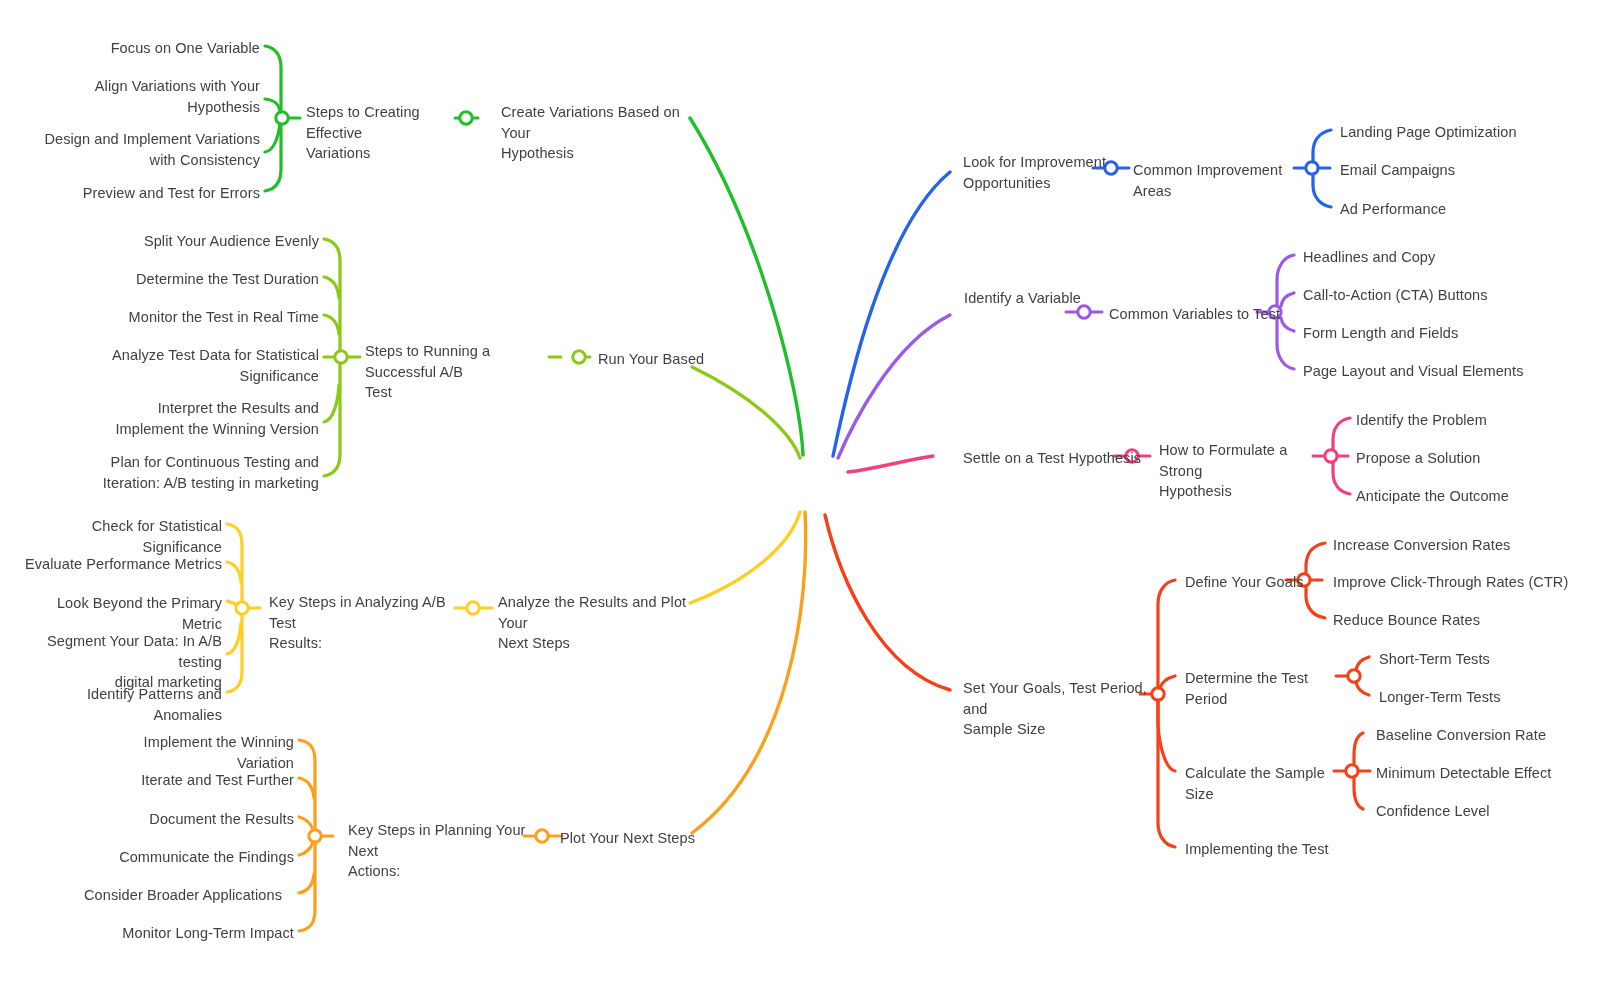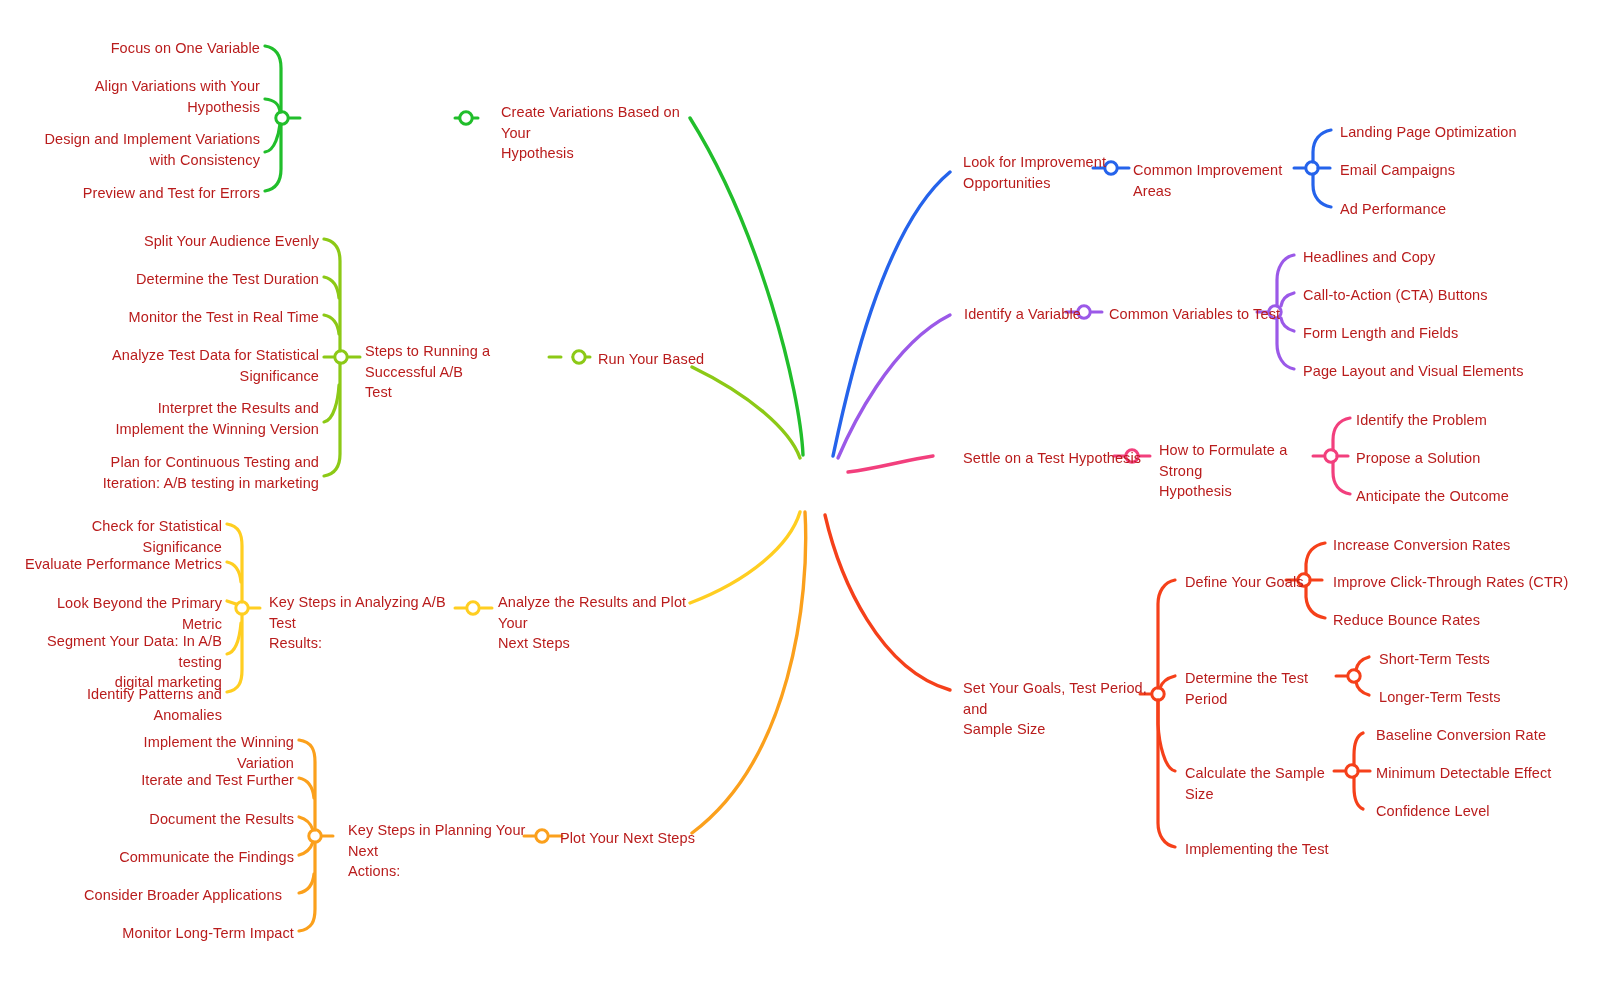--- a/index.html
+++ b/index.html
@@ -19,21 +19,21 @@
   }
   #wires {
     position: absolute;
     inset: 0;
     width: 1600px;
     height: 1000px;
     pointer-events: none;
   }
   .node {
     position: absolute;
-    color: #b91c1c;
+    color: #404040;
     font-size: 14.5px;
     line-height: 1.42;
     letter-spacing: 0.1px;
     white-space: pre-line;
   }
   .node.right-align {
     text-align: right;
   }
   .node.left-align {
     text-align: left;
@@ -179,20 +179,22 @@
       <circle cx="1352" cy="771" r="6.2" fill="#ffffff" stroke="#F5401A" stroke-width="3"></circle>
       <path d="M 1358,771 L 1370,771" fill="none" stroke="#F5401A" stroke-width="3.2" stroke-linecap="round"></path>
       <path d="M 1363,733 C 1356,736 1354,744 1354,755 L 1354,765" fill="none" stroke="#F5401A" stroke-width="3.2" stroke-linecap="round"></path>
       <path d="M 1363,809 C 1356,806 1354,798 1354,787 L 1354,777" fill="none" stroke="#F5401A" stroke-width="3.2" stroke-linecap="round"></path>
     </g>
   </svg>
 
 
   <div class="node left-align" style="left:501px; top:102px; width:185px;">Create Variations Based on Your
 Hypothesis</div>
+  <div class="node left-align" style="left:306px; top:102px; width:160px;">Steps to Creating Effective
+Variations</div>
   <div class="node right-align" style="left:55px; top:38px; width:205px;">Focus on One Variable</div>
   <div class="node right-align" style="left:55px; top:76px; width:205px;">Align Variations with Your
 Hypothesis</div>
   <div class="node right-align" style="left:40px; top:129px; width:220px;">Design and Implement Variations
 with Consistency</div>
   <div class="node right-align" style="left:55px; top:183px; width:205px;">Preview and Test for Errors</div>
 
   <div class="node left-align" style="left:598px; top:349px; width:160px;">Run Your Based</div>
   <div class="node left-align" style="left:365px; top:341px; width:190px;">Steps to Running a Successful A/B
 Test</div>
@@ -227,21 +229,21 @@
   <div class="node right-align" style="left:82px; top:885px; width:200px;">Consider Broader Applications</div>
   <div class="node right-align" style="left:94px; top:923px; width:200px;">Monitor Long-Term Impact</div>
 
   <div class="node left-align" style="left:963px; top:152px; width:150px;">Look for Improvement
 Opportunities</div>
   <div class="node left-align" style="left:1133px; top:160px; width:190px;">Common Improvement Areas</div>
   <div class="node left-align" style="left:1340px; top:122px; width:240px;">Landing Page Optimization</div>
   <div class="node left-align" style="left:1340px; top:160px; width:240px;">Email Campaigns</div>
   <div class="node left-align" style="left:1340px; top:199px; width:240px;">Ad Performance</div>
 
-  <div class="node left-align" style="left:964px; top:304px; width:150px;">Identify a Variable</div>
+  <div class="node left-align" style="left:964px; top:288px; width:150px;">Identify a Variable</div>
   <div class="node left-align" style="left:1109px; top:304px; width:180px;">Common Variables to Test</div>
   <div class="node left-align" style="left:1303px; top:247px; width:260px;">Headlines and Copy</div>
   <div class="node left-align" style="left:1303px; top:285px; width:260px;">Call-to-Action (CTA) Buttons</div>
   <div class="node left-align" style="left:1303px; top:323px; width:260px;">Form Length and Fields</div>
   <div class="node left-align" style="left:1303px; top:361px; width:260px;">Page Layout and Visual Elements</div>
 
   <div class="node left-align" style="left:963px; top:448px; width:190px;">Settle on a Test Hypothesis</div>
   <div class="node left-align" style="left:1159px; top:440px; width:170px;">How to Formulate a Strong
 Hypothesis</div>
   <div class="node left-align" style="left:1356px; top:410px; width:230px;">Identify the Problem</div>

